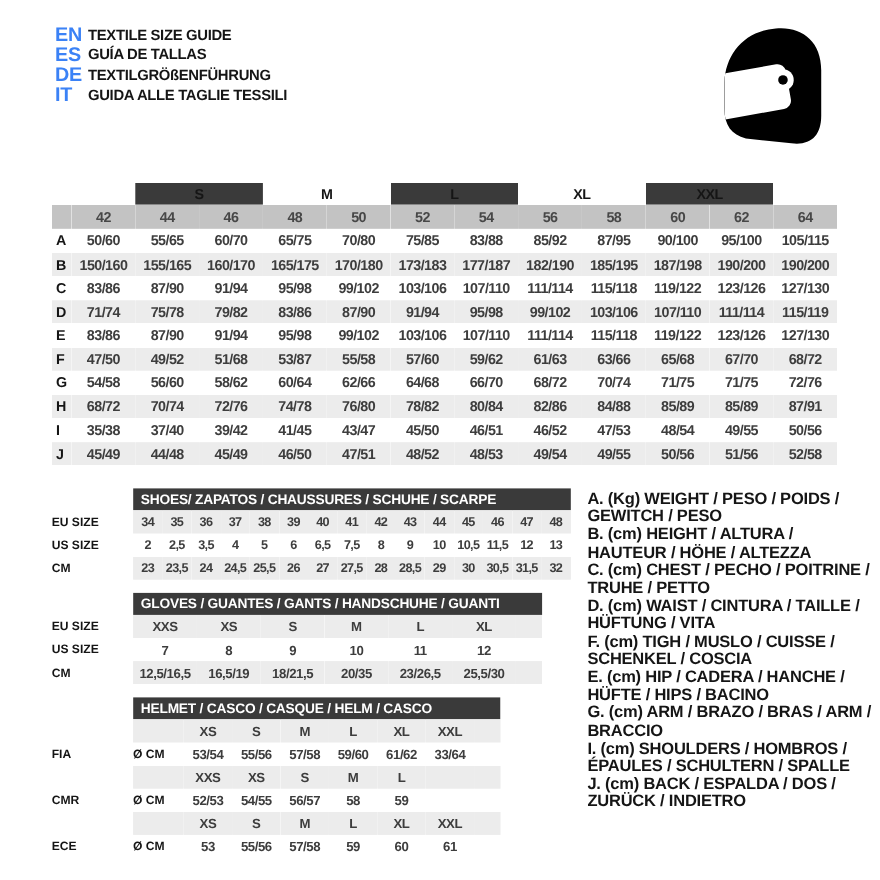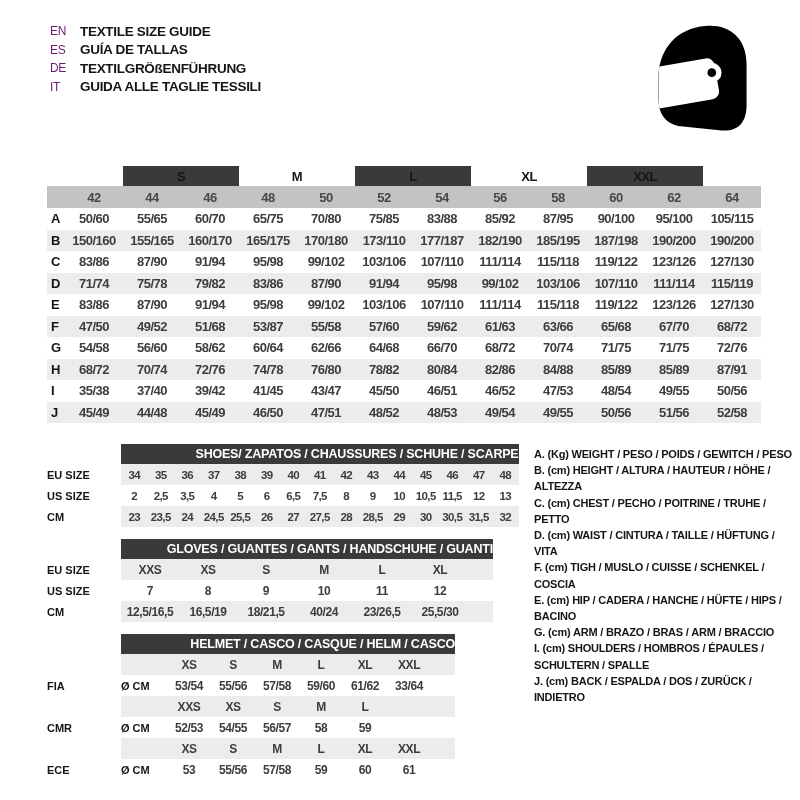--- a/index.html
+++ b/index.html
@@ -3,21 +3,21 @@
 <meta charset="utf-8">
 <style>
   * { margin:0; padding:0; box-sizing:border-box; }
   html,body { width:800px; height:800px; background:#fff;
     font-family:"Liberation Sans", sans-serif; }
   .page { position:relative; width:800px; height:800px; background:#fff; overflow:hidden; }
 
   
   .langs { position:absolute; left:50px; top:22px; }
   .lang-row { display:flex; height:18.5px; align-items:center; }
-  .lang-code { width:30px; font-weight:normal; font-size:12px; color:#701a75; letter-spacing:-0.3px; }
+  .lang-code { width:30px; font-weight:bold; font-size:18px; color:#3b82f6; letter-spacing:-0.3px; }
   .lang-label { font-weight:bold; font-size:13.5px; color:#151515; letter-spacing:-0.3px; }
 
   
   .brand { position:absolute; left:652px; top:22px; width:100px; height:110px; }
   .brand svg { width:100%; height:100%; }
 
   table { border-collapse:collapse; table-layout:fixed; }
   td { overflow:hidden; white-space:nowrap; }
 
   
@@ -30,31 +30,31 @@
   .textile tbody tr.shade td { background:var(--shade,#ececec); }
   .textile td.letter { text-align:left; padding-left:4px; color:#151515; letter-spacing:0; }
 
   
   .sub { position:absolute; font-weight:bold; }
   .sub td { height:21px; font-size:12px; text-align:center;
     color:var(--value_text,#3d3d3d); letter-spacing:-0.4px; }
   .sub td.lbl { text-align:left; color:#151515; font-size:11px; letter-spacing:0; }
   .sub td.barcell { padding:0; height:20px; }
   .sub .bar { background:var(--bar,#3a3a3a); color:#fff; height:20px; line-height:20px;
-    text-align:right; padding-left:7px; font-size:12.5px; letter-spacing:-0.2px; }
+    text-align:left; padding-left:7px; font-size:12.5px; letter-spacing:-0.2px; }
   .sub td.shaded { background:var(--shade,#ececec); }
   .shoes { left:47px; top:443px; }
   .shoes td { font-size:11.5px; letter-spacing:-0.6px; }
   .shoes td.lbl { font-size:11px; letter-spacing:0; }
   .gloves { left:47px; top:538px; }
   .helmet-tbl { left:47px; top:633px; }
 
   
   .legend { position:absolute; left:534px; top:446px; width:262px; }
-  .legend-item { font-weight:bold; font-size:11px; line-height:16.2px;
+  .legend-item { font-weight:bold; font-size:15px; line-height:16.2px;
     color:#151515; letter-spacing:-0.2px; }
 </style>
 </head>
 <body>
 
 <div class="page">
 
   <div class="langs">
       <div class="lang-row">
         <span class="lang-code">EN</span>
@@ -148,21 +148,21 @@
           <td>95/100</td>
           <td>105/115</td>
         </tr>
         <tr class="shade">
           <td class="letter">B</td>
           <td>150/160</td>
           <td>155/165</td>
           <td>160/170</td>
           <td>165/175</td>
           <td>170/180</td>
-          <td>173/110</td>
+          <td>173/183</td>
           <td>177/187</td>
           <td>182/190</td>
           <td>185/195</td>
           <td>187/198</td>
           <td>190/200</td>
           <td>190/200</td>
         </tr>
         <tr>
           <td class="letter">C</td>
           <td>83/86</td>
@@ -409,21 +409,21 @@
           <td>10</td>
           <td>11</td>
           <td>12</td>
           <td></td>
         </tr>
         <tr>
           <td class="lbl">CM</td>
           <td class="shaded">12,5/16,5</td>
           <td class="shaded">16,5/19</td>
           <td class="shaded">18/21,5</td>
-          <td class="shaded">40/24</td>
+          <td class="shaded">20/35</td>
           <td class="shaded">23/26,5</td>
           <td class="shaded">25,5/30</td>
           <td class="shaded"></td>
         </tr>
       </tbody>
   </table>
 
   <table class="sub helmet-tbl">
       <colgroup>
         <col style="width: 74px;">

